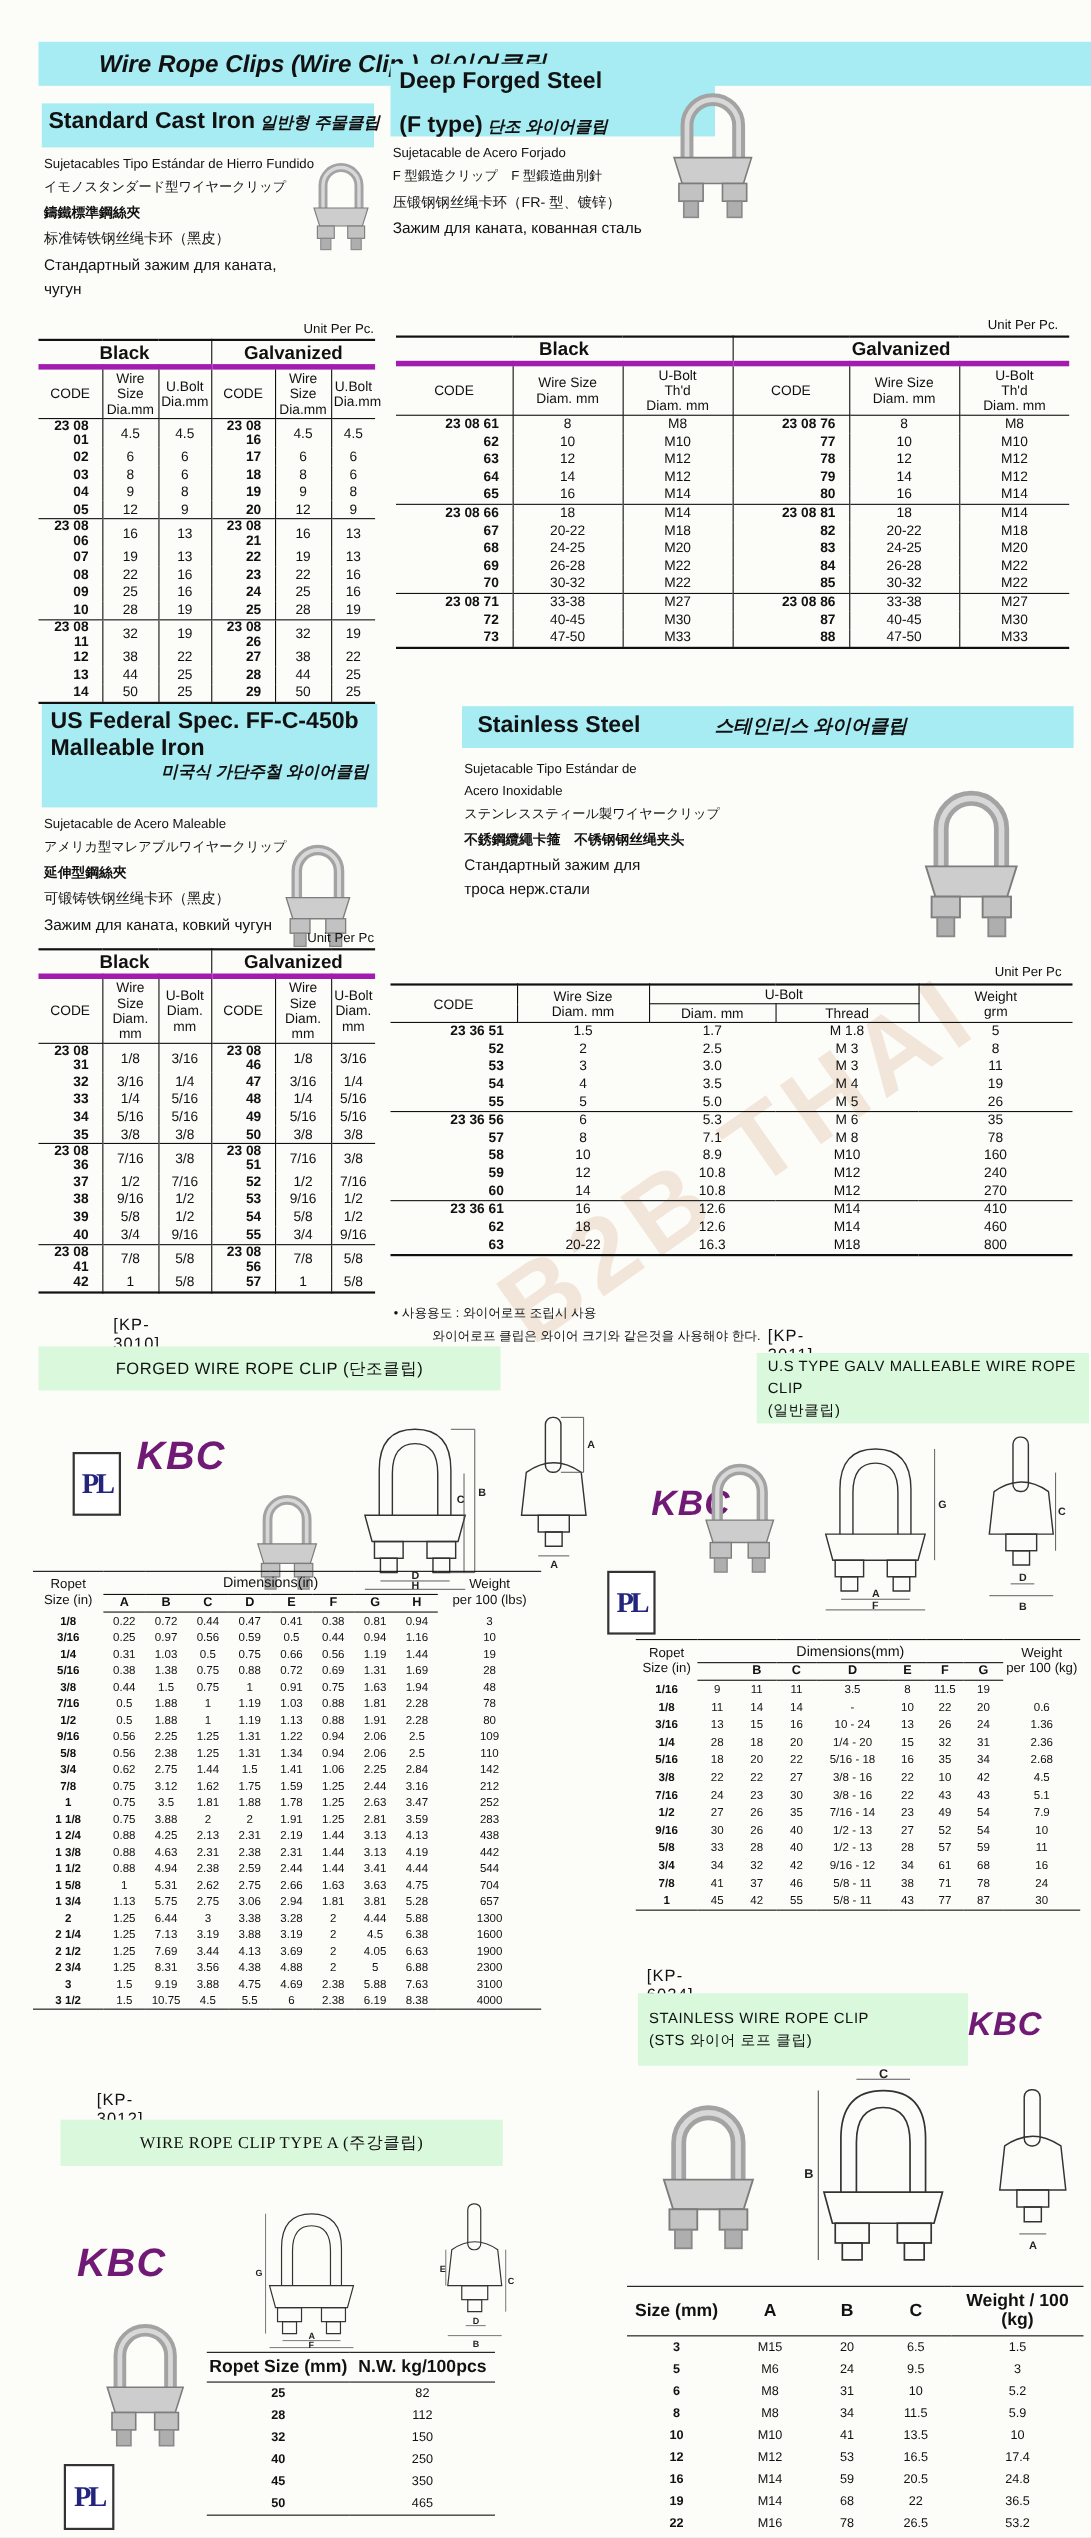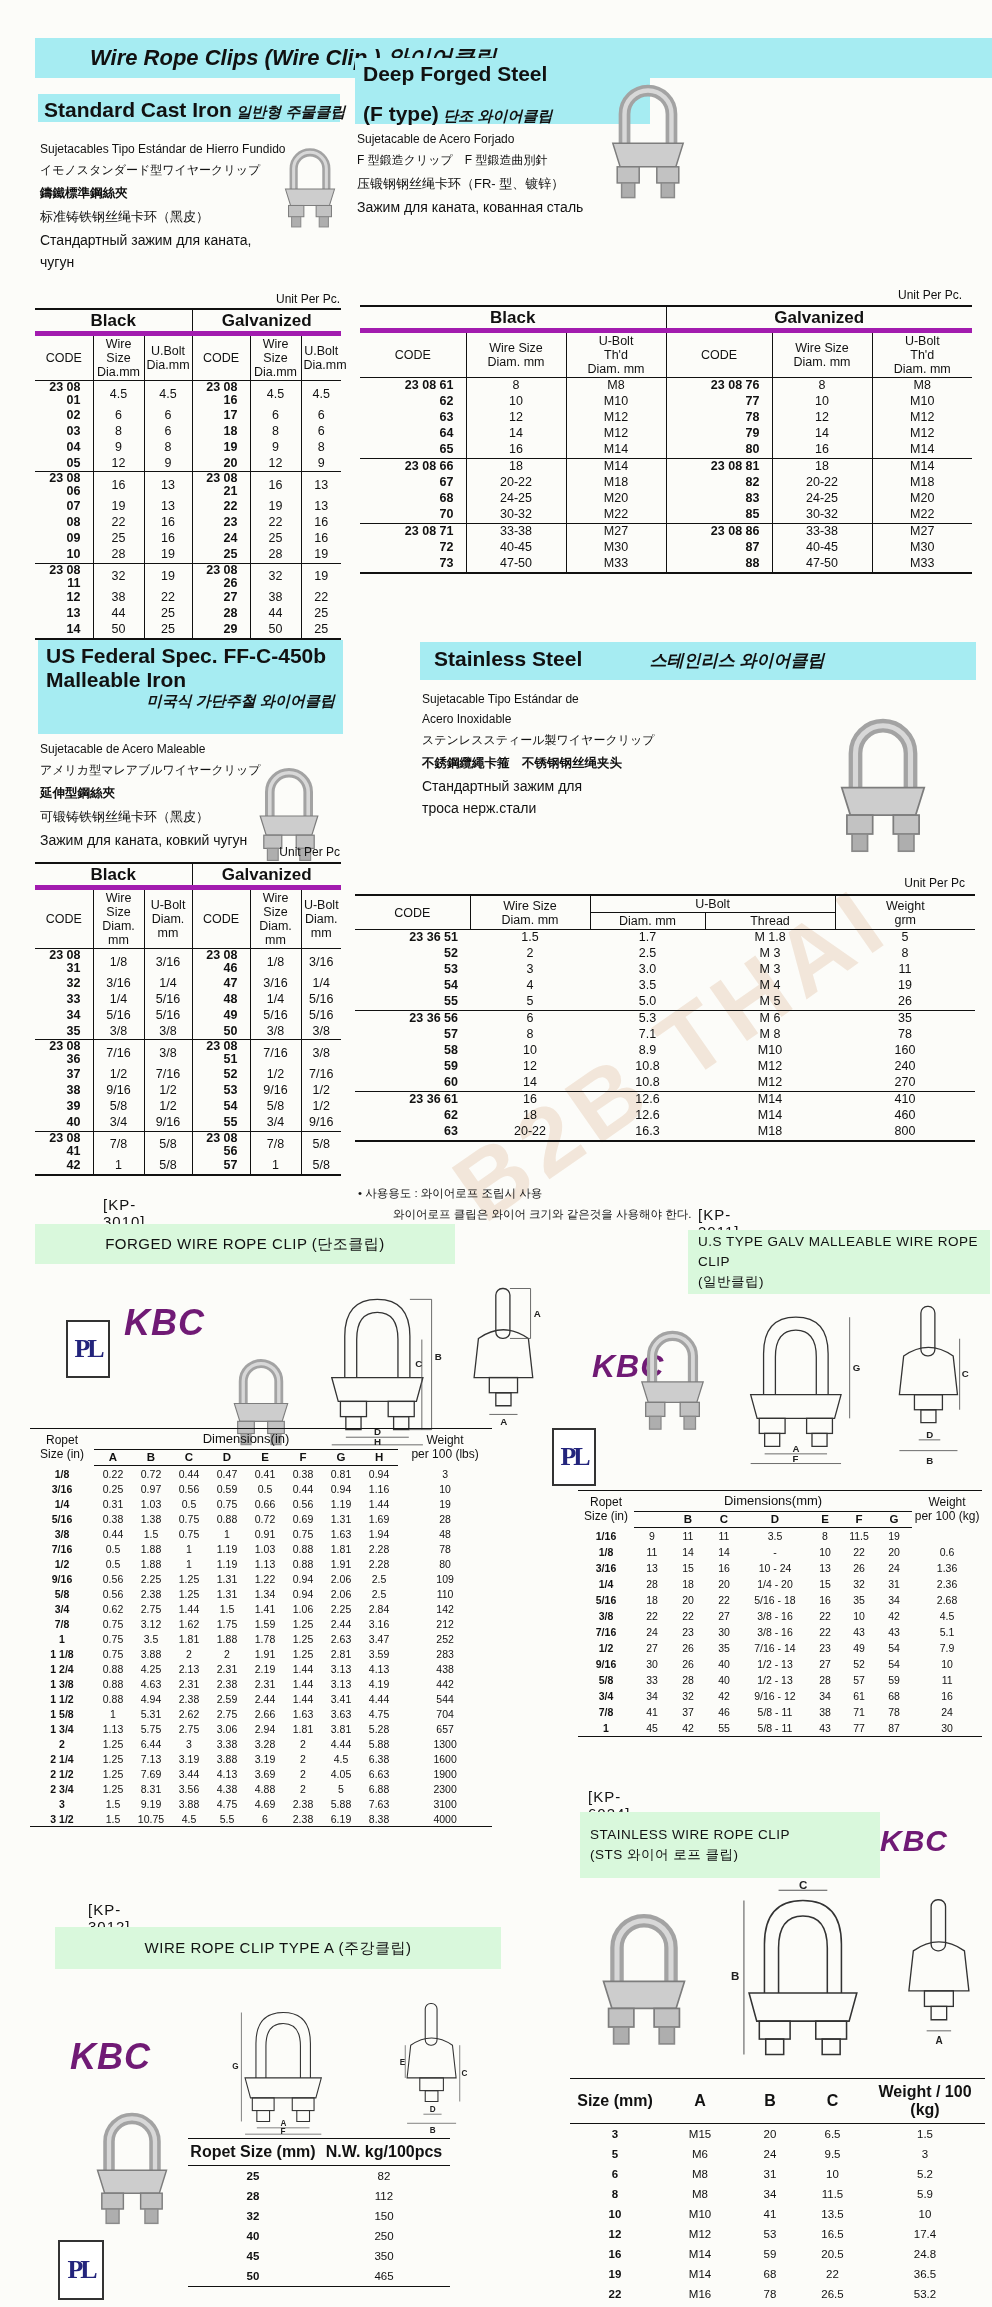--- a/index.html
+++ b/index.html
@@ -84,21 +84,21 @@
         <path d="M28 102 h14 v12 h-14 z"></path>
       </g>
     </defs>
   </svg>
 
   <div class="abs watermark" style="left:420px;top:1000px;">B2B THAI</div>
 
   <div class="abs cyan titlebar" style="left:35px;top:38px;width:925px;height:40px;">Wire Rope Clips  (Wire Clip ) 와이어클립</div>
 
   <div class="abs" style="left:0;top:0;">
-    <div class="abs cyan" style="left:38px;top:94px;width:302px;height:28px;padding:4px 6px;box-sizing:border-box;white-space:nowrap;">
+    <div class="abs cyan" style="left:38px;top:94px;width:302px;height:40px;padding:4px 6px;box-sizing:border-box;white-space:nowrap;">
       <span class="h-en">Standard Cast Iron</span>
       <span class="h-ko">일반형 주물클립</span>
     </div>
     <div class="abs desc" style="left:40px;top:142px;width:238px;">
       <div class="d-es">Sujetacables Tipo Estándar de Hierro Fundido</div>
       <div class="d-jp">イモノスタンダード型ワイヤークリップ</div>
       <div class="d-zht">鑄鐵標準鋼絲夾</div>
       <div class="d-zhs">标准铸铁钢丝绳卡环（黑皮）</div>
       <div class="d-ru">Стандартный зажим для каната,</div>
       <div class="d-ru">чугун</div>
@@ -361,20 +361,28 @@
             <td>20-22</td>
             <td>M18</td>
           </tr>
           <tr>
             <td class="code">68</td>
             <td>24-25</td>
             <td>M20</td>
             <td class="code">83</td>
             <td>24-25</td>
             <td>M20</td>
+          </tr>
+          <tr>
+            <td class="code">69</td>
+            <td>26-28</td>
+            <td>M22</td>
+            <td class="code">84</td>
+            <td>26-28</td>
+            <td>M22</td>
           </tr>
           <tr>
             <td class="code">70</td>
             <td>30-32</td>
             <td>M22</td>
             <td class="code">85</td>
             <td>30-32</td>
             <td>M22</td>
           </tr>
         </tbody>
@@ -1375,21 +1383,21 @@
             <td>87</td>
             <td>31</td>
             <td>68.3</td>
           </tr>
         </tbody>
     </table>
   </div>
 
   <div class="abs" style="left:0;top:0;">
     <div class="abs kplabel" style="left:88px;top:1901px;">[KP-3012]</div>
-    <div class="abs green greenbar" style="left:55px;top:1927px;width:446px;height:42px;">WIRE ROPE CLIP TYPE A (주강클립)</div>
+    <div class="abs green greenbar" style="left:55px;top:1927px;width:402px;height:42px;font-family:Liberation Serif, serif;">WIRE ROPE CLIP TYPE A (주강클립)</div>
     <div class="abs kbc" style="left:70px;top:2036px;font-size:36px;">KBC</div>
     <svg class="abs" style="left:86px;top:2098px;" width="92" height="130" viewBox="0 0 64 90">
         <use href="#clipP"></use>
       </svg>
     <svg class="abs draw" style="left:205px;top:1998px;" width="160" height="138" viewBox="0 0 124 152">
       <use href="#clipF"></use>
       <line class="dim" x1="14" y1="16" x2="14" y2="136"></line>
       <text x="4" y="78">G</text>
       <line class="dim" x1="31" y1="143" x2="89" y2="143"></line>
       <text x="57" y="141">A</text>

